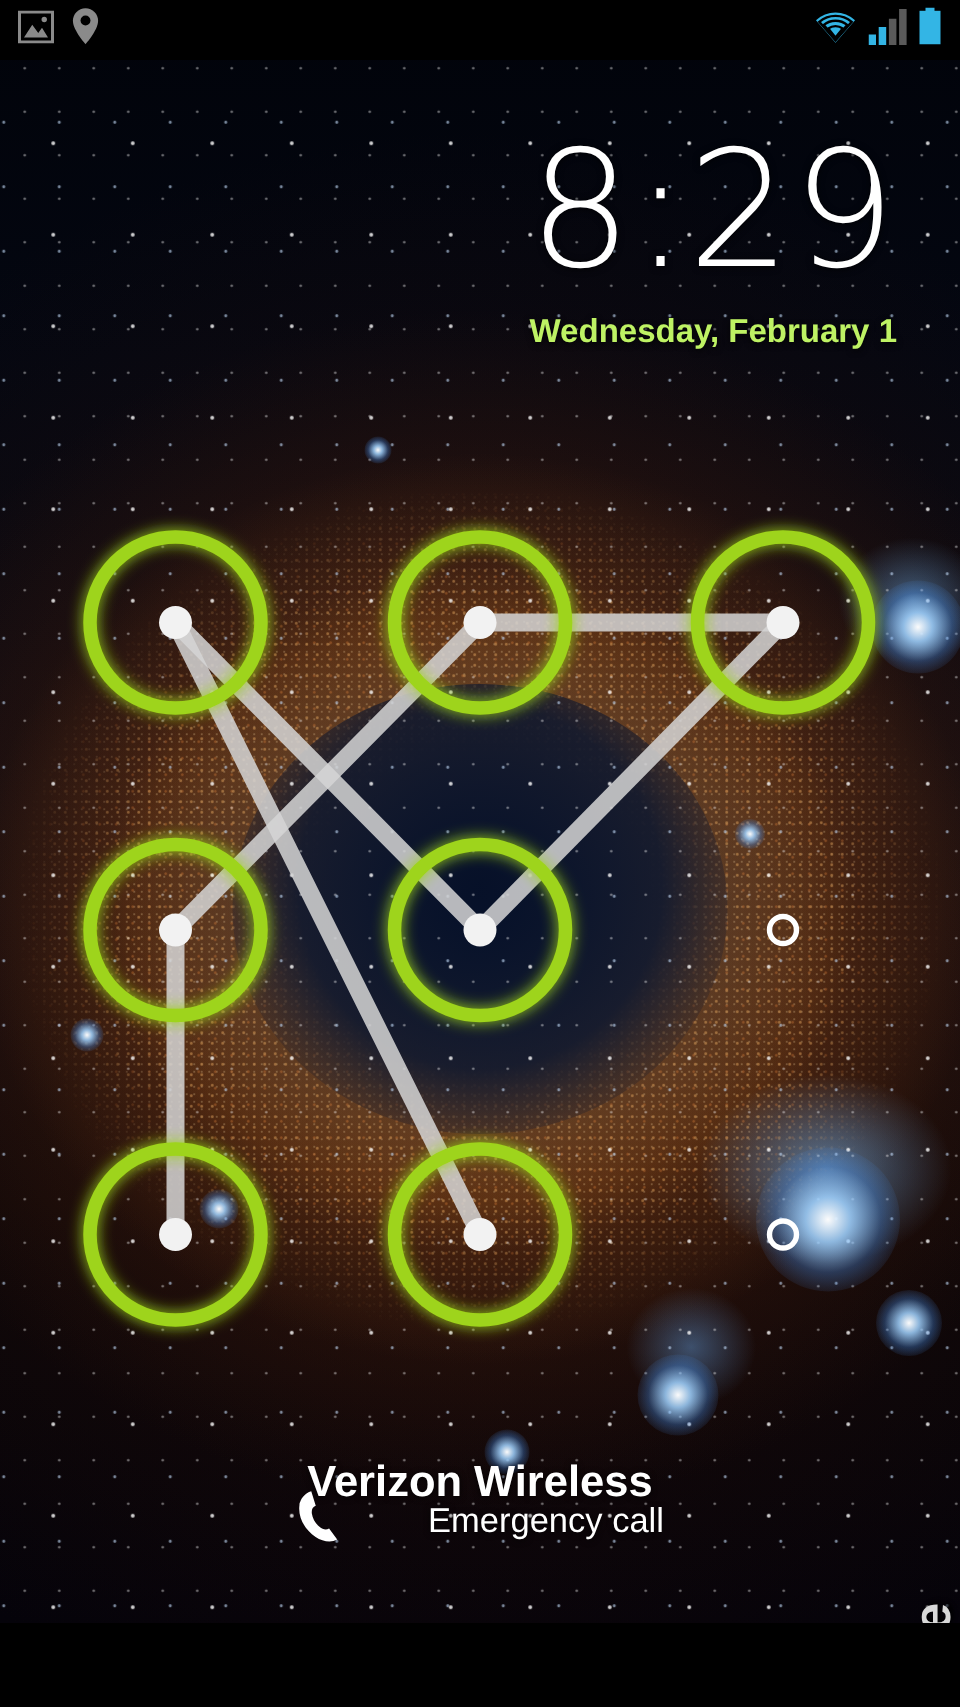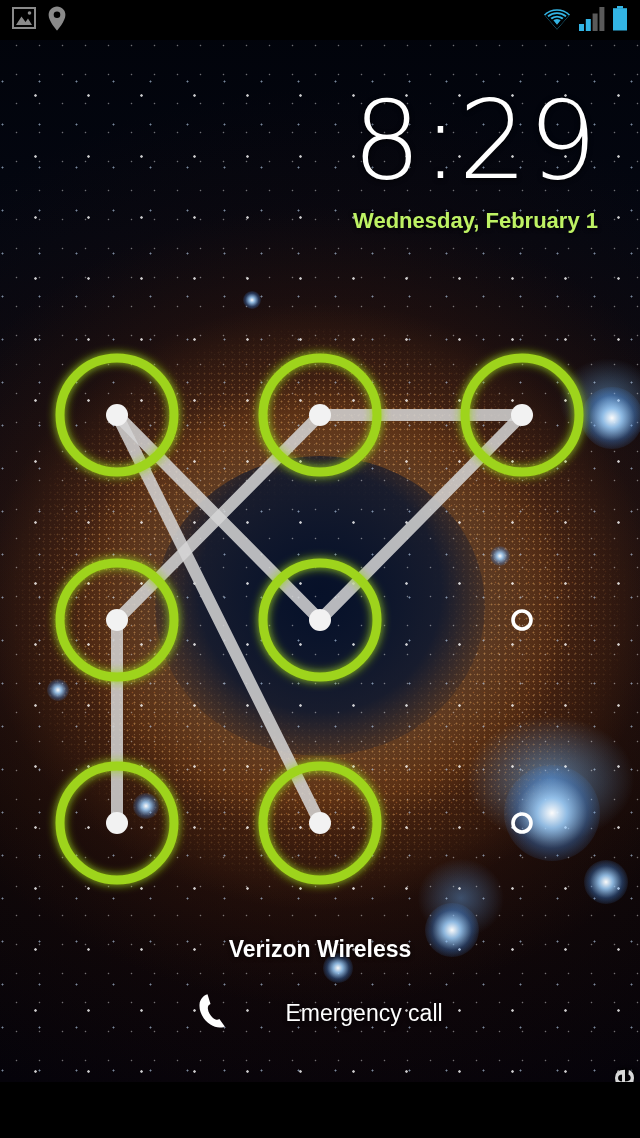--- a/index.html
+++ b/index.html
@@ -97,23 +97,23 @@
     margin-top:14px;
     font-size:22px; font-weight:700; color:#bef264;
     text-shadow:0 1px 4px rgba(0,0,0,.8);
   }
 
   
   .pattern { position:absolute; left:0; top:0; width:640px; height:1138px; z-index:25; }
 
   
   .carrier {
-    position:absolute; left:0; right:0; top:936px; z-index:30;
+    position:absolute; left:0; right:0; top:972px; z-index:30;
     text-align:center; color:#fff;
-    font-size:23px; font-weight:700;
+    font-size:29px; font-weight:700;
     text-shadow:0 1px 4px rgba(0,0,0,.85);
   }
   .emergency {
     position:absolute; left:0; right:0; top:992px; z-index:30;
     display:flex; align-items:center; justify-content:center; gap:52px;
   }
   .emergency .label {
     color:#fff; font-size:23px; font-weight:400;
     text-shadow:0 1px 4px rgba(0,0,0,.85);
   }

